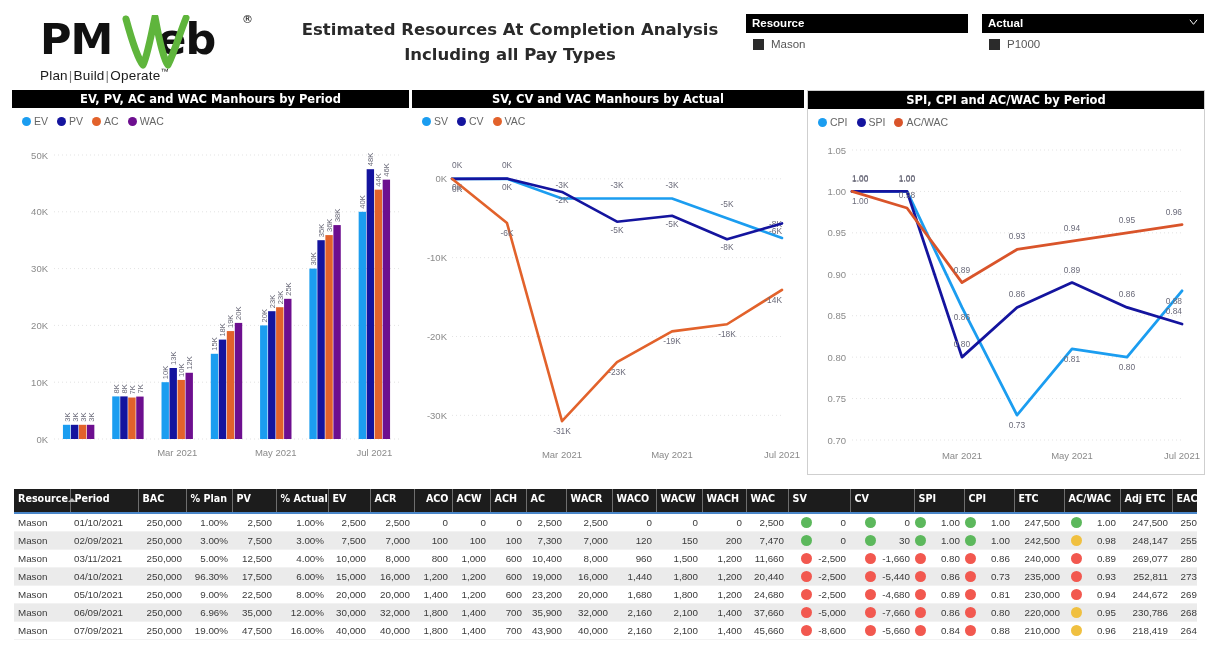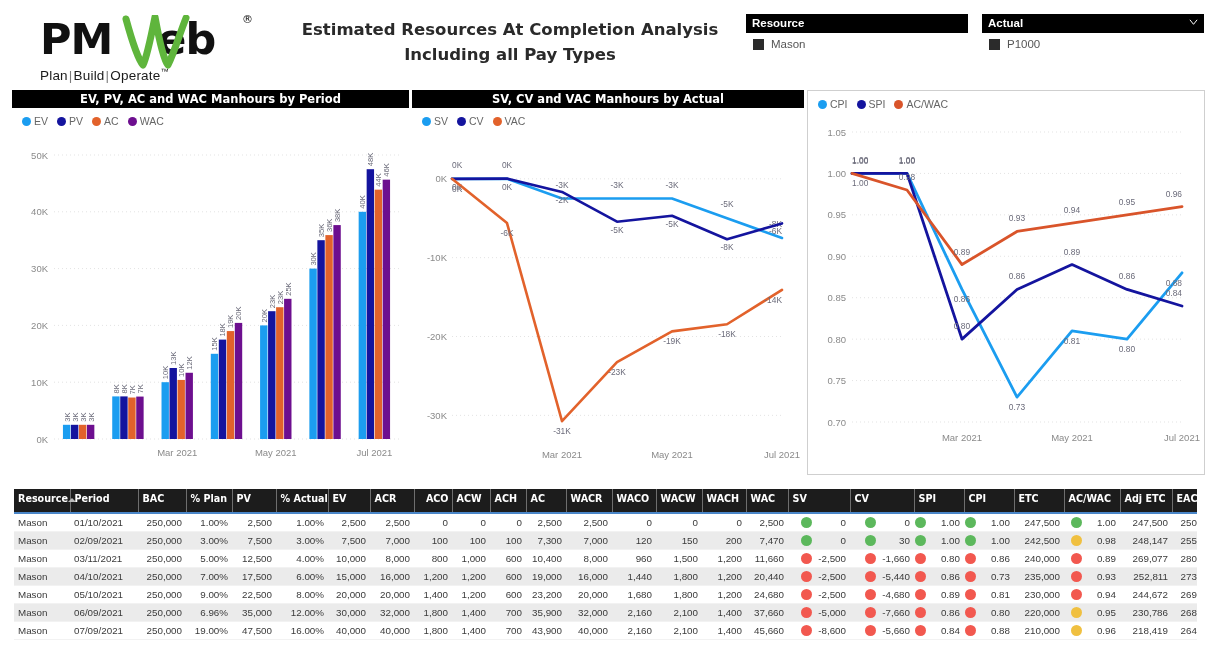--- a/index.html
+++ b/index.html
@@ -272,20 +272,21 @@
           <text x="315" y="210.25542028985507" text-anchor="middle" class="dlabel">-18K</text>
           <text x="370" y="175.82573913043478" text-anchor="end" class="dlabel">-14K</text>
           <text x="150" y="331" text-anchor="middle" class="axis-lbl">Mar 2021</text>
           <text x="260" y="331" text-anchor="middle" class="axis-lbl">May 2021</text>
           <text x="370" y="331" text-anchor="middle" class="axis-lbl">Jul 2021</text>
         </svg>
       </div>
   </div>
 
   <div class="panel p3">
+    <div class="panel-title">SPI, CPI and AC/WAC by Period</div>
     <div class="legend" id="legend3">
         <div class="legend-item">
           <span class="legend-dot" style="background: rgb(27, 157, 240);"></span>
           <span class="legend-label">CPI</span>
         </div>
         <div class="legend-item">
           <span class="legend-dot" style="background: rgb(20, 20, 158);"></span>
           <span class="legend-label">SPI</span>
         </div>
         <div class="legend-item">
@@ -527,21 +528,21 @@
                 <span class="kpi-val">0.89</span>
               </div>
             </td>
             <td class="num">269,077</td>
             <td class="num">280,737</td>
           </tr>
           <tr class="alt">
             <td class="txt">Mason</td>
             <td class="txt">04/10/2021</td>
             <td class="num">250,000</td>
-            <td class="num">7.00%</td>
+            <td class="num">96.30%</td>
             <td class="num">17,500</td>
             <td class="num">6.00%</td>
             <td class="num">15,000</td>
             <td class="num">16,000</td>
             <td class="num">1,200</td>
             <td class="num">1,200</td>
             <td class="num">600</td>
             <td class="num">19,000</td>
             <td class="num">16,000</td>
             <td class="num">1,440</td>

